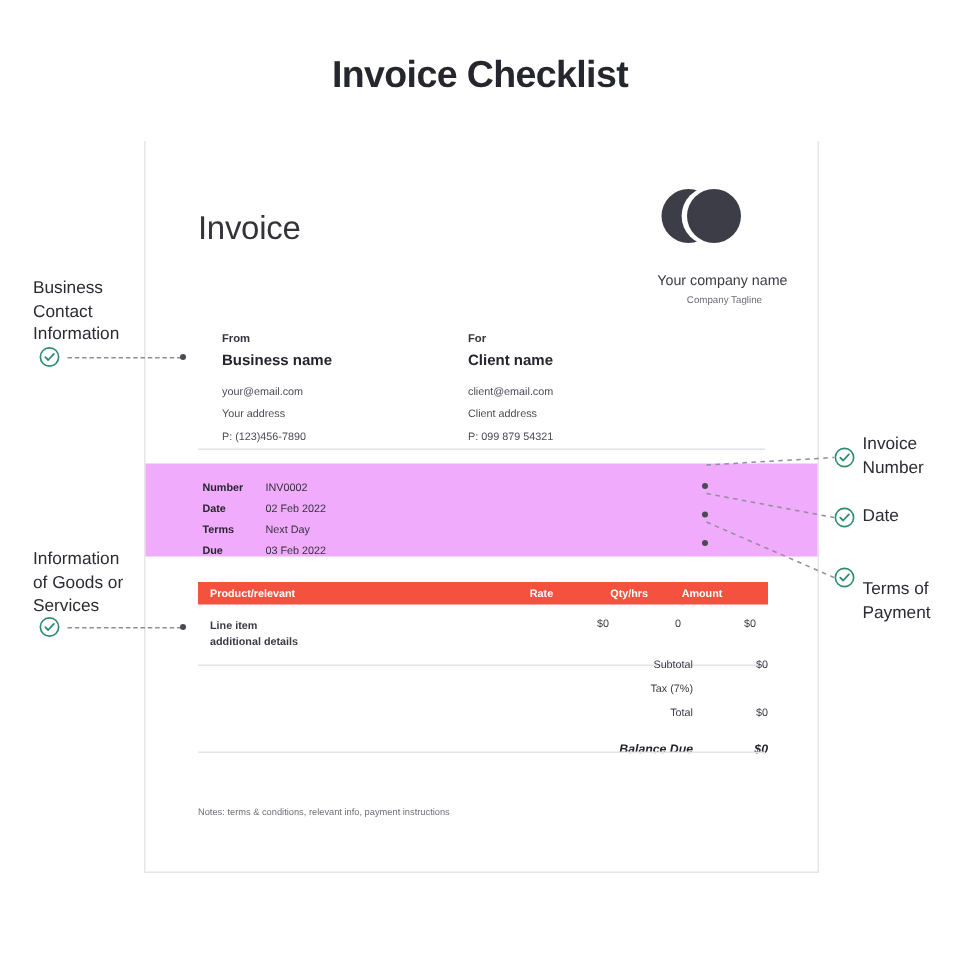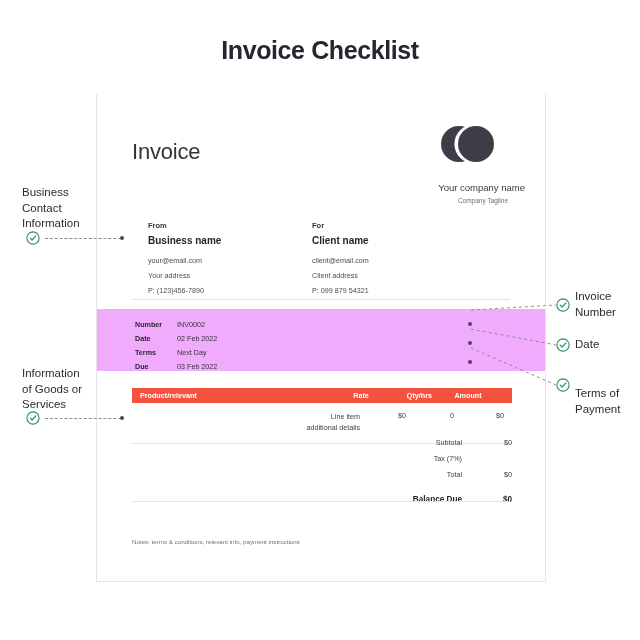--- a/index.html
+++ b/index.html
@@ -202,21 +202,21 @@
 
   .it-row {
     display: flex;
     font-size: 7.2px;
     color: #3b3b44;
     padding: 8px 8px 10px 8px;
     box-sizing: border-box;
     border-bottom: 1px solid #e4e4ea;
     align-items: flex-start;
   }
-  .it-row .c-desc { flex: 1; text-align: right; line-height: 1.55; }
+  .it-row .c-desc { flex: 1; text-align: left; line-height: 1.55; font-weight: bold; }
   .it-row .c-rate { width: 46px; text-align: right; }
   .it-row .c-qty  { width: 48px; text-align: right; }
   .it-row .c-amt  { width: 50px; text-align: right; }
 
   
   #totals {
     position: absolute;
     left: 240px;
     top: 344px;
     width: 175px;
@@ -228,20 +228,21 @@
     justify-content: flex-end;
     margin-bottom: 7px;
   }
   #totals .t-label { text-align: right; }
   #totals .t-value { width: 50px; text-align: right; }
   #totals .t-row.balance {
     font-weight: bold;
     color: #22222a;
     font-size: 8.2px;
     margin-top: 16px;
+    font-style: italic;
   }
   .hr-totals {
     position: absolute;
     left: 35px;
     right: 35px;
     top: 407px;
     height: 1px;
     background: #e4e4ea;
   }
 

